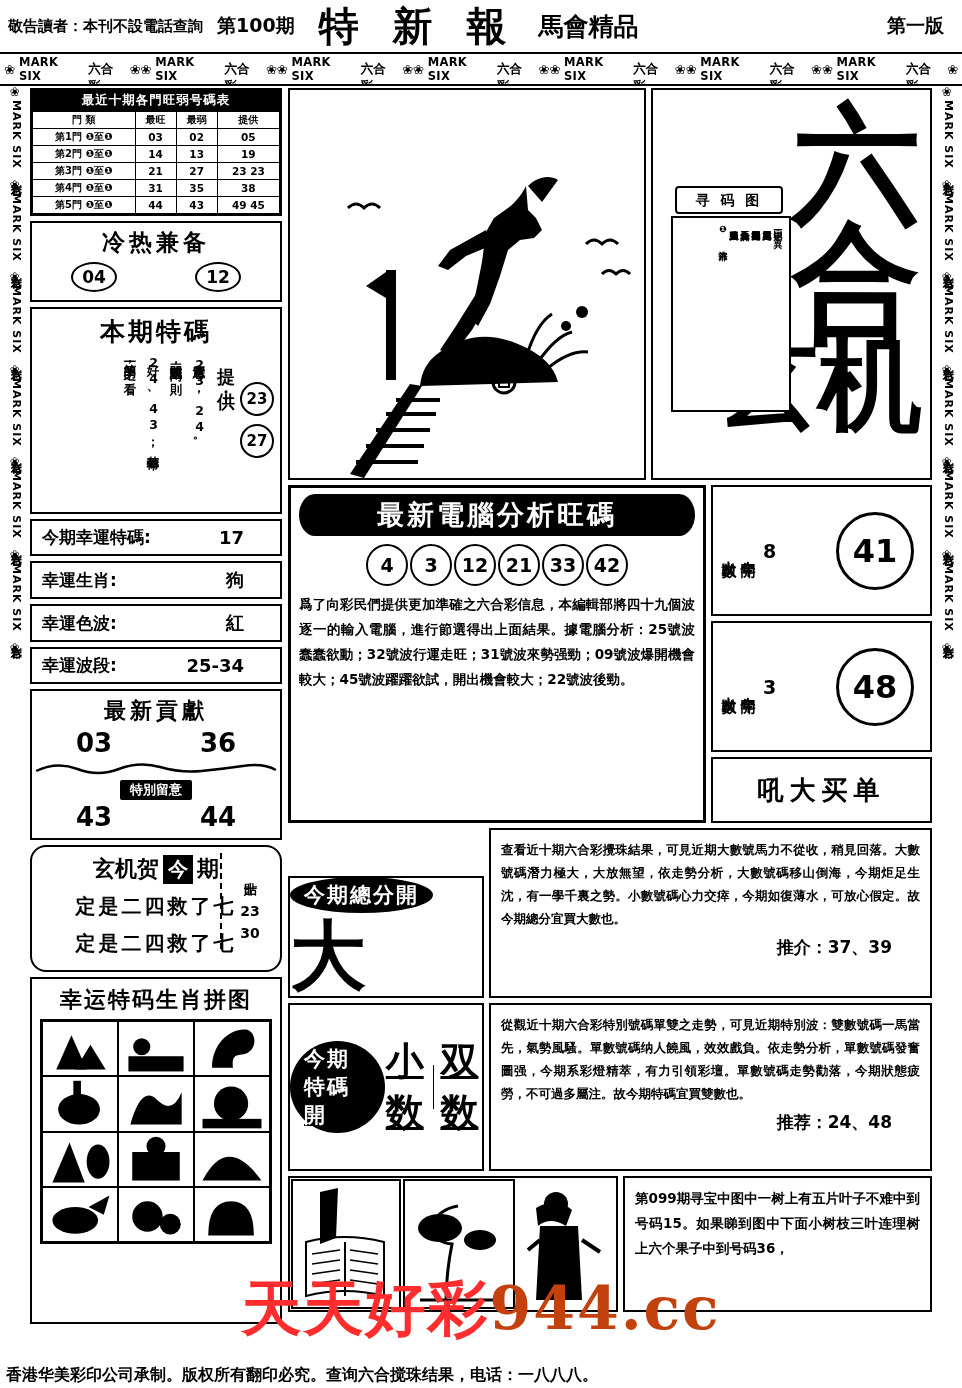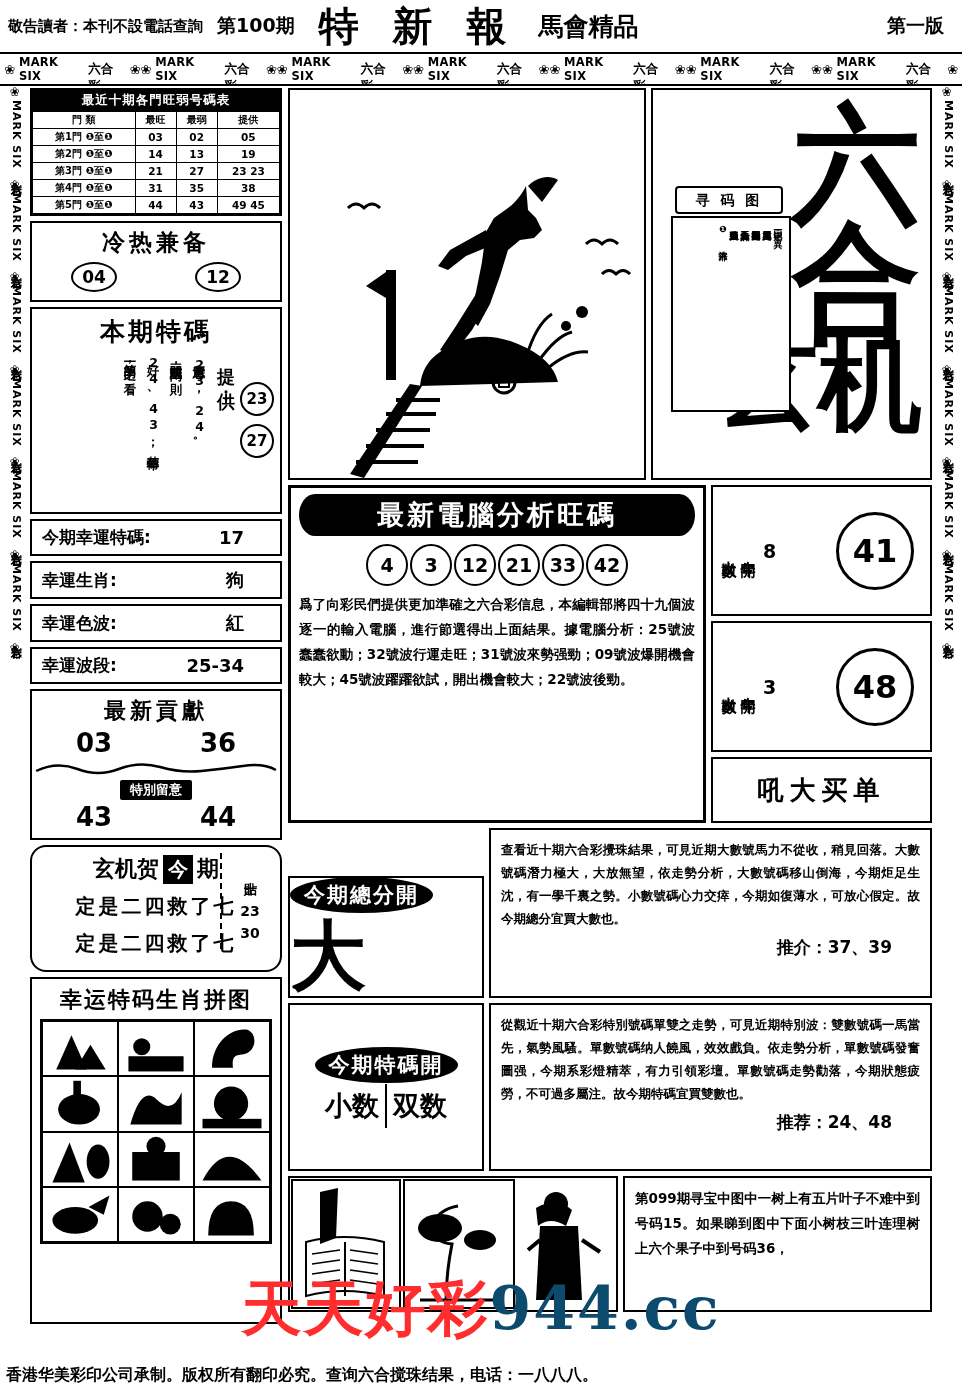--- a/index.html
+++ b/index.html
@@ -180,36 +180,36 @@
      align-items:flex-start; justify-content:center; gap:2px;margin-top:48px;}
   .pill{ background:#000;color:#fff; border-radius:50%/50%; font-size:21px; font-weight:900;
      padding:4px 14px; letter-spacing:2px; font-family:"DejaVu Serif","Liberation Serif",serif;}
   .giant{ font-size:76px; font-weight:900; line-height:82px;
      font-family:"DejaVu Serif","Liberation Serif",serif;}
   .midright{ flex:1; border:2px solid #000; padding:8px 10px;}
   .midright p{ margin:0; font-size:12.5px; line-height:23px; text-align:justify; font-weight:600;}
   .rec{ text-align:right; font-size:17px; font-weight:700; margin-top:6px; padding-right:28px;}
 
   .midrow2{ display:flex; gap:5px; height:168px;}
-  .midleft2{ width:196px; border:2px solid #000; display:flex; flex-direction:column;
-     align-items:center; justify-content:center; gap:1px;}
-  .dual{ display:flex; align-items:center; gap:0px; font-size:27px; font-weight:900;
+  .midleft2{ width:196px; border:2px solid #000; display:flex; flex-direction:row;
+     align-items:center; justify-content:center; gap:1px;text-decoration:underline;}
+  .dual{ display:flex; align-items:center; gap:0px; font-size:38px; font-weight:900;
      font-family:"DejaVu Serif","Liberation Serif",serif;}
   .dual .bar{ width:2px; height:44px; background:#000; margin:0 6px;}
 
   .botrow{ display:flex; gap:5px; height:136px;}
   .botimg{ width:330px; border:2px solid #000; display:flex; overflow:hidden; background:#fff; position:relative;}
   .botright{ flex:1; border:2px solid #000; padding:8px 10px; }
   .botright p{ margin:0; font-size:13.5px; line-height:25px; font-weight:600; text-align:justify;}
 
   
   .wm{ position:absolute; left:0; right:0; bottom:38px; text-align:center;
      font-size:60px; font-weight:900; color:#ff2d2d; letter-spacing:2px;
      font-family:"DejaVu Serif","Liberation Serif",serif; pointer-events:none; z-index:40;}
-  .wm .cc{ color:#0c4a6e; }
+  .wm .cc{ color:#c2410c; }
   .footer{ position:absolute; left:0; right:0; bottom:2px; text-align:left; padding-left:6px;
      font-size:16px; font-weight:700;}
 </style>
 </head>
 <body>
 
 <div class="page">
 
   <div class="masthead">
     <span class="mh-notice">敬告讀者：本刊不設電話查詢</span>

